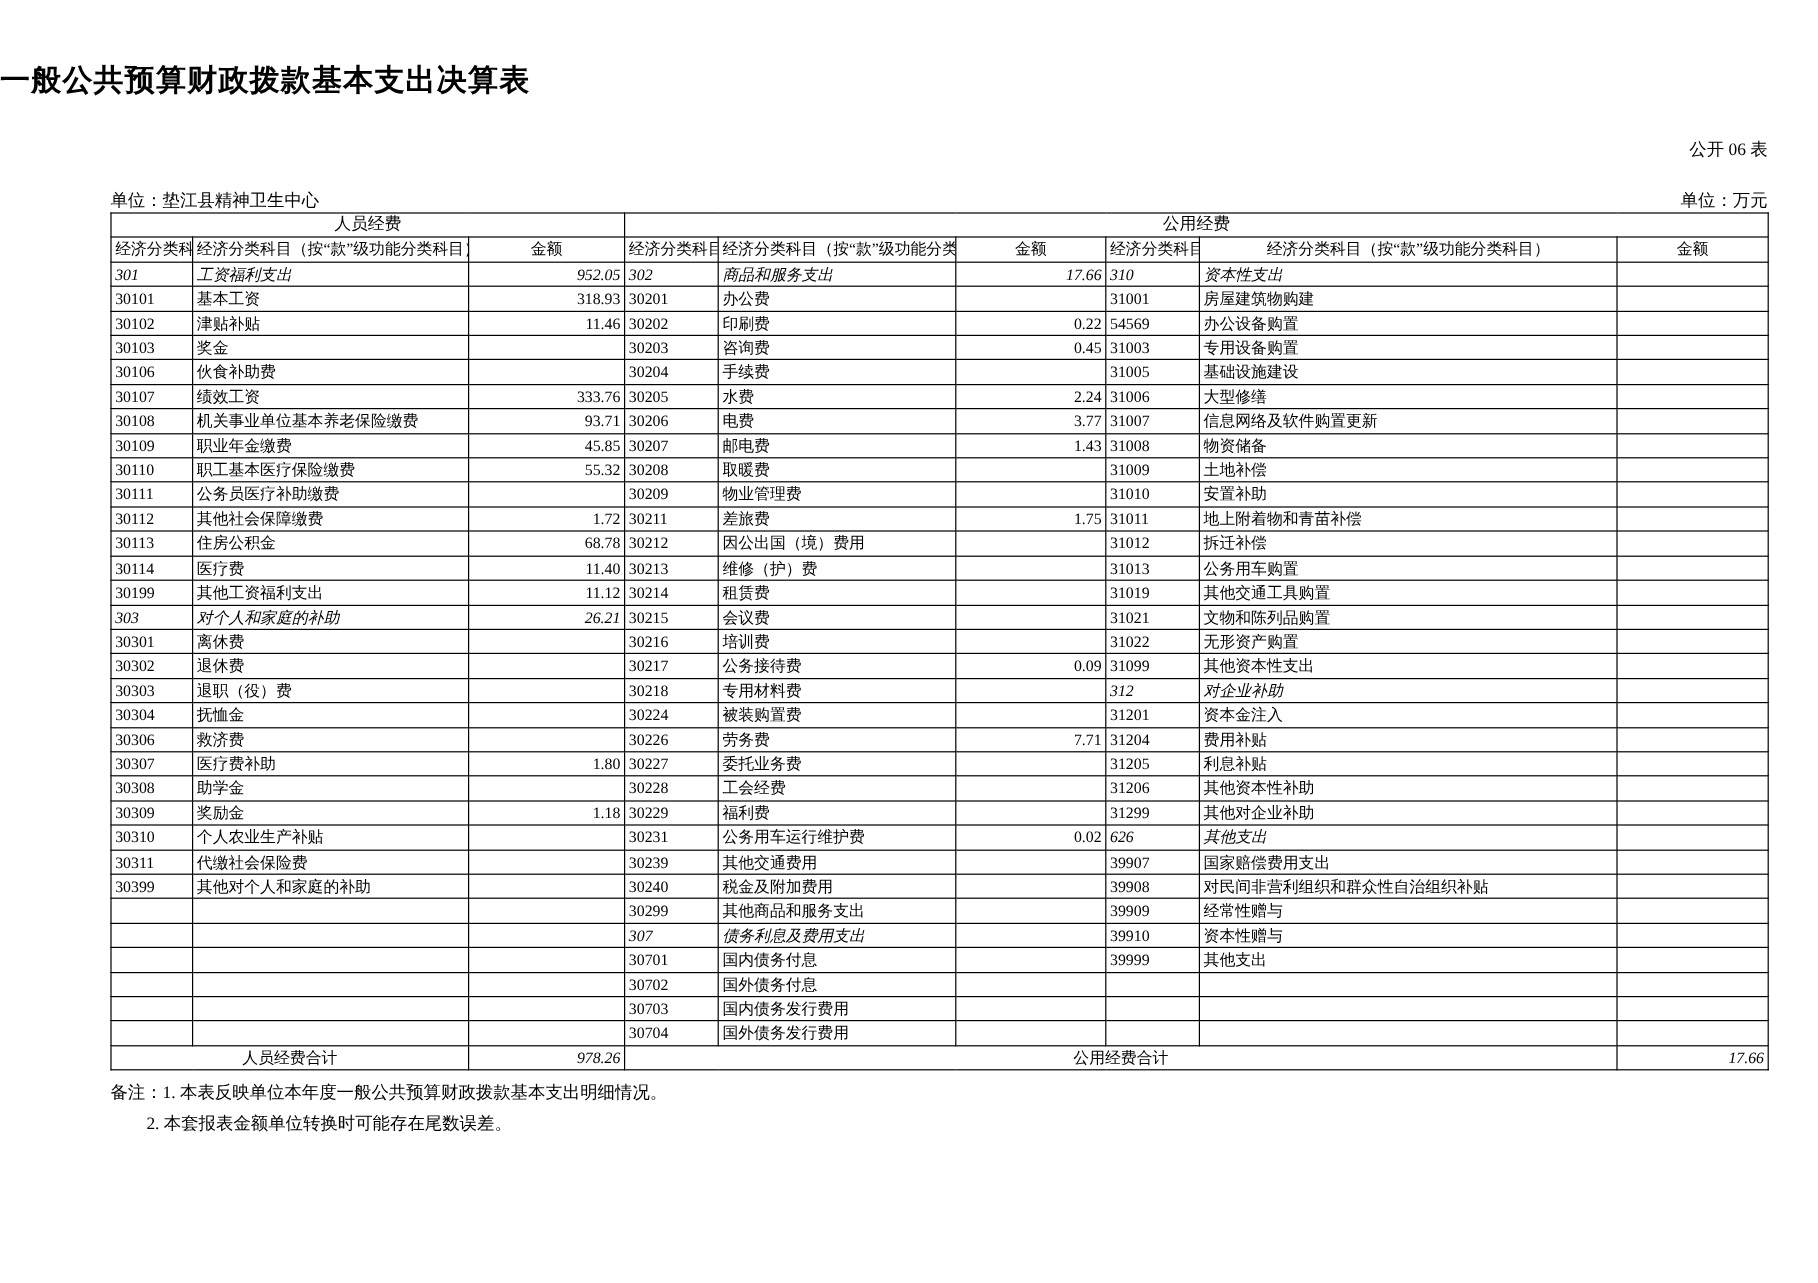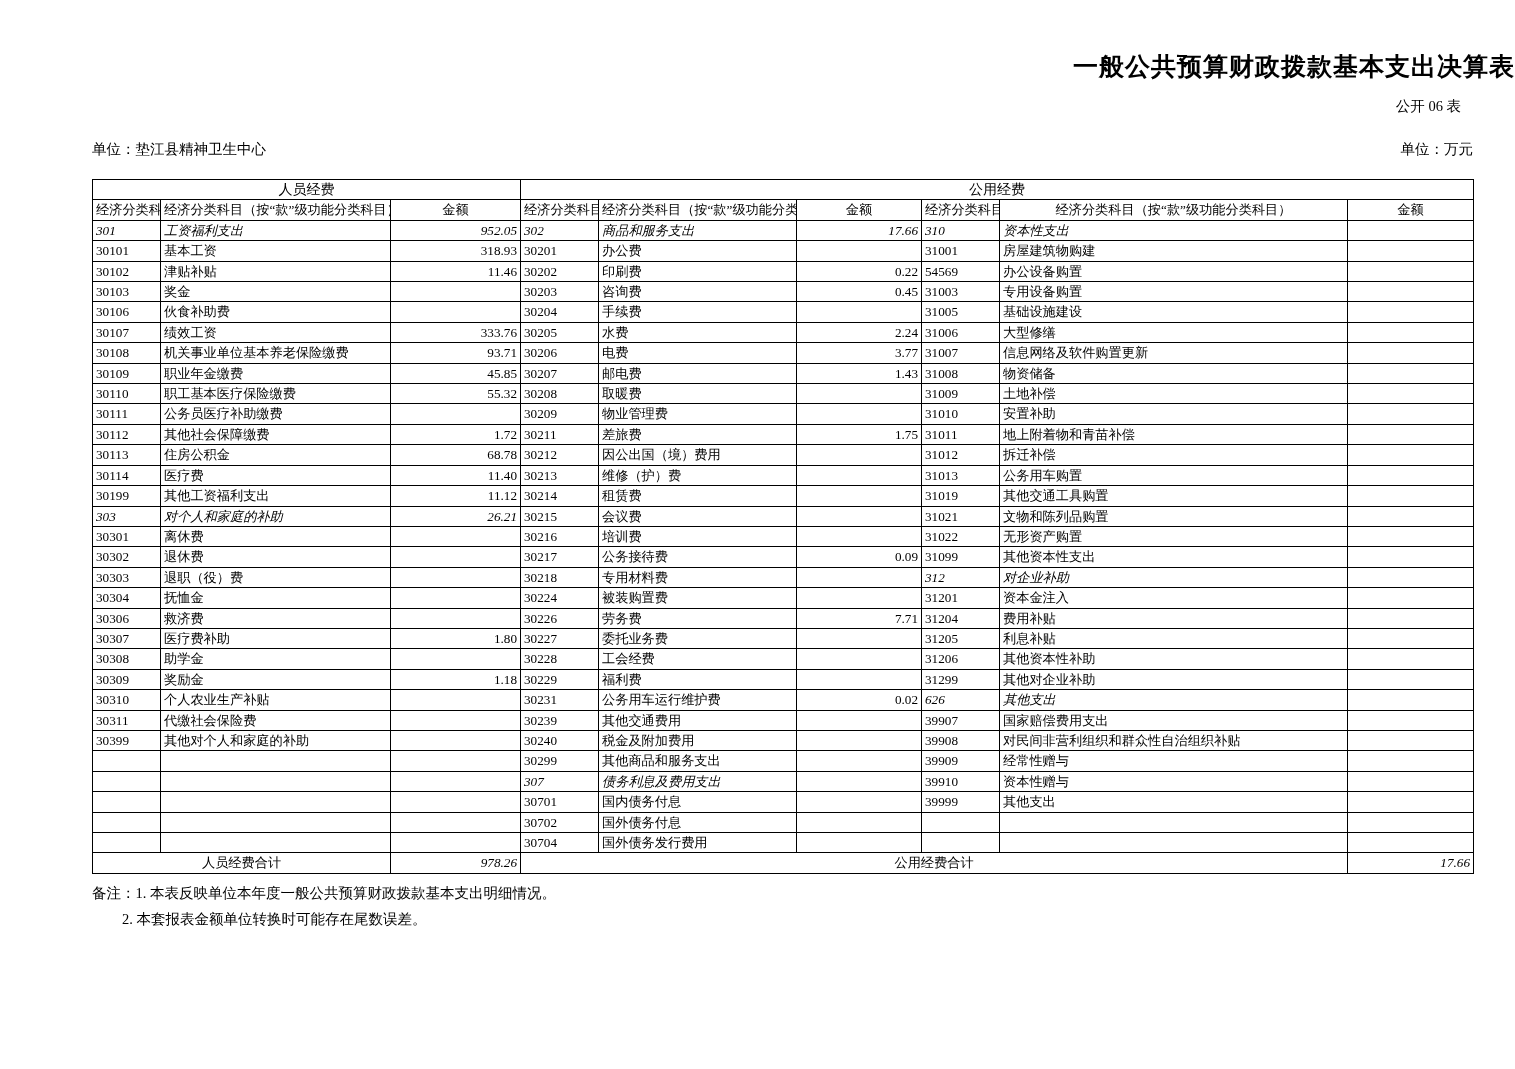--- a/index.html
+++ b/index.html
@@ -16,43 +16,43 @@
     overflow: hidden;
   }
   .page {
     position: relative;
     width: 1515px;
     height: 1069px;
     box-sizing: border-box;
     padding: 0;
   }
   .doc-title {
-    text-align: right;
+    text-align: left;
     font-size: 25px;
     font-weight: bold;
     letter-spacing: 1px;
     margin-top: 50px;
   }
   .form-code {
     text-align: right;
     font-size: 14.5px;
-    margin-top: 14px;
-    padding-right: 54px;
+    margin-top: 32px;
+    padding-right: 42px;
   }
   .meta-row {
     display: flex;
     justify-content: space-between;
     align-items: flex-end;
     font-size: 14.5px;
     margin-top: 24px;
     padding: 0 42px 0 92px;
   }
   .table-wrap {
     padding: 0 42px 0 92px;
-    margin-top: 20px;
+    margin-top: 0;
   }
   table.main {
     border-collapse: collapse;
     table-layout: fixed;
     width: 1381px;
     font-size: 13.2px;
   }
   table.main td, table.main th {
     border: 1px solid #000000;
     padding: 0 3px;
@@ -477,20 +477,31 @@
             <td class="name indent">国外债务付息</td>
             <td class="amt"></td>
             <td class="code"></td>
             <td class="name"></td>
             <td class="amt"></td>
           </tr>
           <tr>
             <td class="code"></td>
             <td class="name"></td>
             <td class="amt"></td>
+            <td class="code">30703</td>
+            <td class="name indent">国内债务发行费用</td>
+            <td class="amt"></td>
+            <td class="code"></td>
+            <td class="name"></td>
+            <td class="amt"></td>
+          </tr>
+          <tr>
+            <td class="code"></td>
+            <td class="name"></td>
+            <td class="amt"></td>
             <td class="code">30704</td>
             <td class="name indent">国外债务发行费用</td>
             <td class="amt"></td>
             <td class="code"></td>
             <td class="name"></td>
             <td class="amt"></td>
           </tr>
         </tbody>
       <tfoot>
         <tr>

